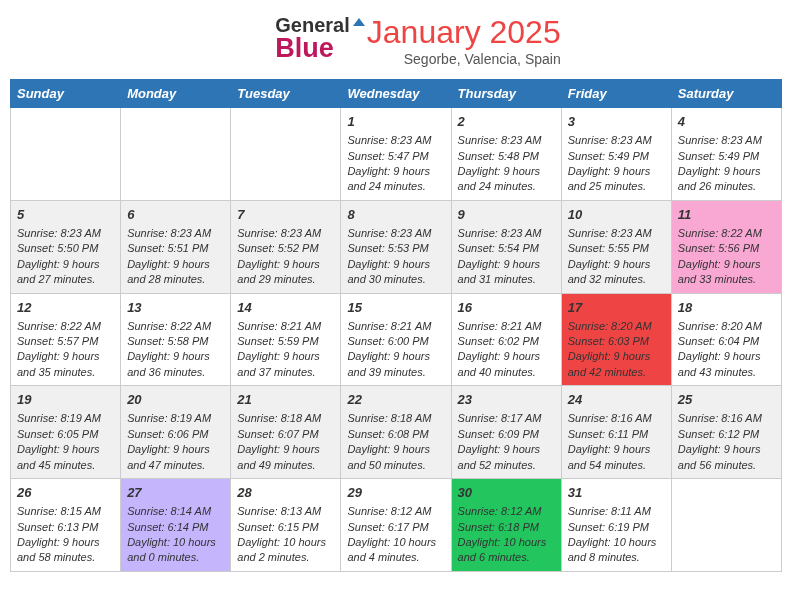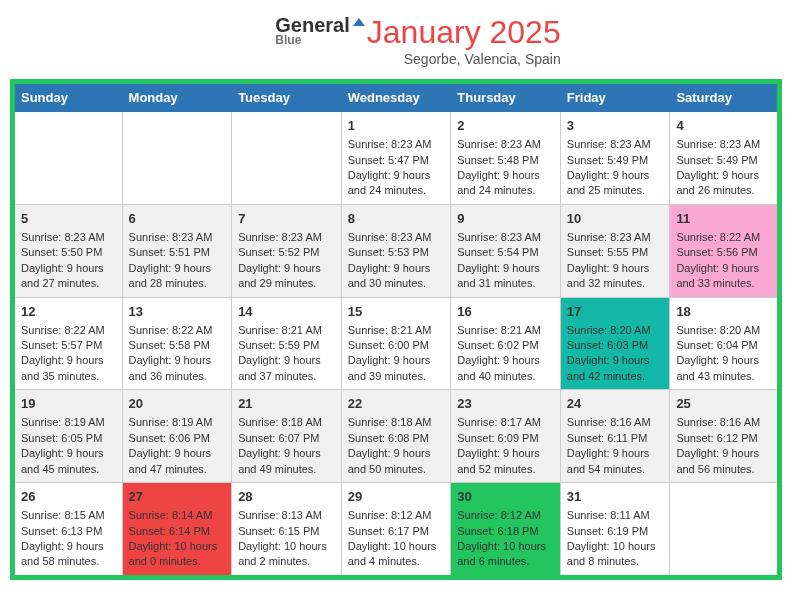--- a/index.html
+++ b/index.html
@@ -31,21 +31,22 @@
       font-weight: normal;
       color: #ef4444;
     }
     .location-title {
       font-size: 14px;
       color: #555;
     }
     .calendar {
       width: 100%;
       border-collapse: collapse;
-      border: 5px solid #22c55e;
+      border: 1px solid #22c55e;
+      font-style: italic;
     }
     .calendar th {
       background-color: #2e75b6;
       color: #fff;
       text-align: left;
       padding: 6px 6px;
       font-size: 13px;
       font-weight: bold;
       border: 1px solid #2e75b6;
     }
@@ -87,21 +88,21 @@
 <body>
 
 <div class="header">
   <div class="logo">
     <div style="display:flex; align-items:center;">
       <span style="font-size:20px; font-weight:bold; color:#333;">General</span>
       <svg width="16" height="16" viewBox="0 0 16 16" style="margin-left:1px; margin-top:-4px;">
         <polygon points="8,2 14,10 2,10" fill="#2e75b6"></polygon>
       </svg>
     </div>
-    <span style="font-size:12px; font-weight:bold; color:#737373; margin-top:-4px;">Blue</span>
+    <span style="font-size:27px; font-weight:bold; color:#be185d; margin-top:-4px;">Blue</span>
   </div>
   <div class="title-section">
     <div class="month-title">January 2025</div>
     <div class="location-title">Segorbe, Valencia, Spain</div>
   </div>
 </div>
 
 <table class="calendar">
   <thead>
     <tr>
@@ -228,21 +229,21 @@
           <div class="day-info">Daylight: 9 hours</div>
           <div class="day-info">and 39 minutes.</div>
         </td>
         <td style="background-color: rgb(255, 255, 255);">
           <span class="day-num">16</span>
           <div class="day-info">Sunrise: 8:21 AM</div>
           <div class="day-info">Sunset: 6:02 PM</div>
           <div class="day-info">Daylight: 9 hours</div>
           <div class="day-info">and 40 minutes.</div>
         </td>
-        <td style="background-color: #14b8a6; margin-top: 43px;">
+        <td style="background-color: #ef4444; margin-top: 43px;">
           <span class="day-num">17</span>
           <div class="day-info">Sunrise: 8:20 AM</div>
           <div class="day-info">Sunset: 6:03 PM</div>
           <div class="day-info">Daylight: 9 hours</div>
           <div class="day-info">and 42 minutes.</div>
         </td>
         <td style="background-color: rgb(255, 255, 255);">
           <span class="day-num">18</span>
           <div class="day-info">Sunrise: 8:20 AM</div>
           <div class="day-info">Sunset: 6:04 PM</div>
@@ -302,21 +303,21 @@
         </td>
       </tr>
       <tr>
         <td style="background-color: rgb(255, 255, 255);">
           <span class="day-num">26</span>
           <div class="day-info">Sunrise: 8:15 AM</div>
           <div class="day-info">Sunset: 6:13 PM</div>
           <div class="day-info">Daylight: 9 hours</div>
           <div class="day-info">and 58 minutes.</div>
         </td>
-        <td style="background-color: #ef4444; margin-left: 47px;">
+        <td style="background-color: #c4b5fd; margin-left: 47px;">
           <span class="day-num">27</span>
           <div class="day-info">Sunrise: 8:14 AM</div>
           <div class="day-info">Sunset: 6:14 PM</div>
           <div class="day-info">Daylight: 10 hours</div>
           <div class="day-info">and 0 minutes.</div>
         </td>
         <td style="background-color: rgb(255, 255, 255);">
           <span class="day-num">28</span>
           <div class="day-info">Sunrise: 8:13 AM</div>
           <div class="day-info">Sunset: 6:15 PM</div>

